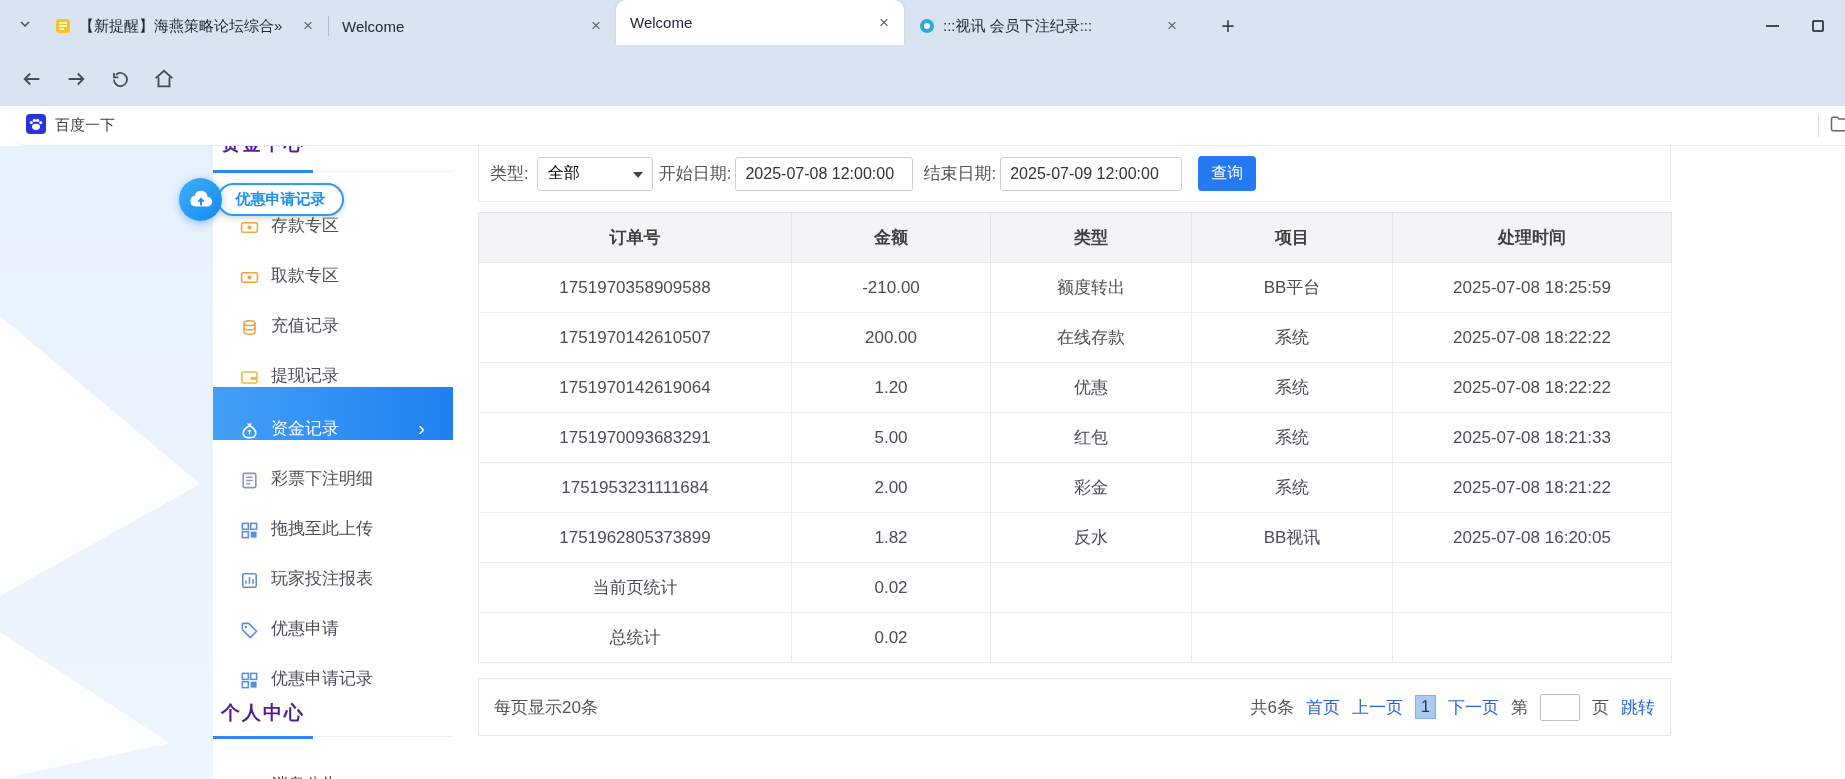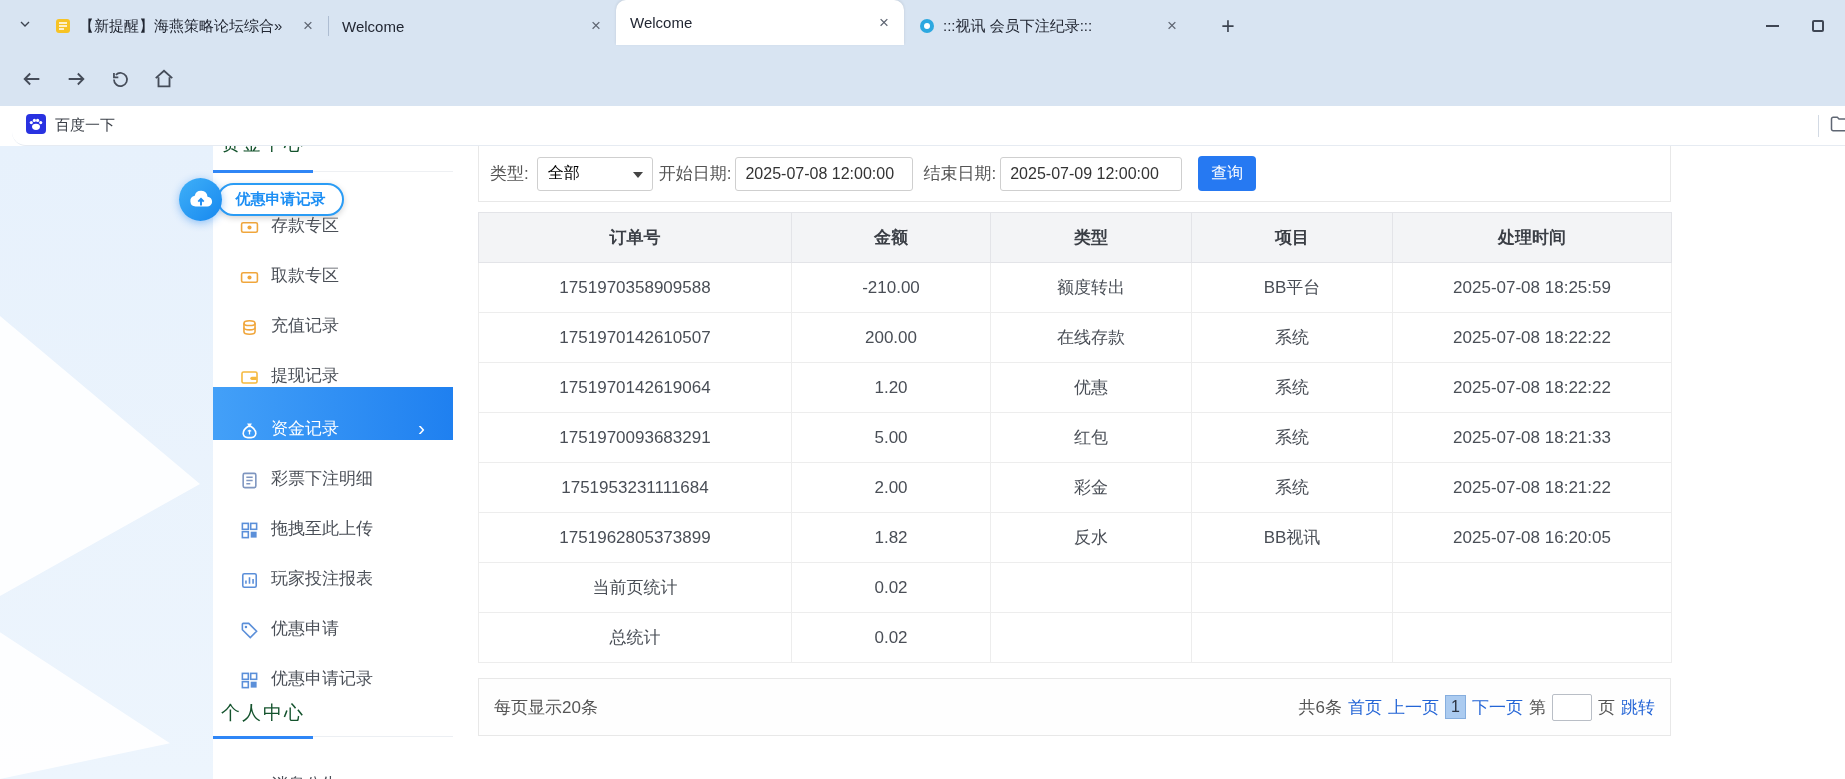--- a/index.html
+++ b/index.html
@@ -42,21 +42,21 @@
   .page{position:absolute;left:0;top:146px;width:100%;height:633px;background:#fff;overflow:hidden;}
   .deco-band{position:absolute;left:0;top:0;width:213px;height:100%;background:linear-gradient(180deg,#e7f1fc,#edf5fd);}
   .tri{position:absolute;background:rgba(255,255,255,.9);}
   .tri1{left:0;top:170px;width:200px;height:280px;clip-path:polygon(0 0,100% 60%,0 100%);}
   .tri2{left:0;top:470px;width:170px;height:163px;clip-path:polygon(0 10%,100% 78%,0 100%);}
 
   
   .sidebar{position:absolute;left:213px;top:0;width:240px;height:100%;background:#fff;}
   .side-top{position:relative;height:26px;overflow:visible;border-bottom:1px solid #eef0f3;}
   .side-top .sec-wrap{position:absolute;left:0;top:0;width:100%;height:12px;overflow:hidden;}
-  .sec-text{font-size:19px;color:#14532d;letter-spacing:2px;}
+  .sec-text{font-size:19px;color:#4c1d95;letter-spacing:2px;font-weight:bold;}
   .side-top .sec-text{position:absolute;left:8px;top:-15px;}
   .sec-underline{position:absolute;left:0;bottom:-2px;width:100px;height:3px;background:#2f86f6;}
   .side-items{position:absolute;left:0;top:41px;width:100%;}
   .side-item{height:50px;display:flex;align-items:flex-end;padding-left:26px;gap:12px;font-size:17px;color:#4a4f57;}
   .s-icon{width:20px;height:20px;display:flex;align-items:center;justify-content:center;flex:0 0 auto;}
   .side-item.active{height:53px;background:linear-gradient(90deg,#43a0f8,#1f80f0);color:#fff;padding-right:28px;}
   .side-item.active .s-icon{color:#fff !important;}
   .s-arrow{display:none;}
   .side-item.active .s-arrow{display:block;margin-left:auto;font-size:21px;color:#fff;}
   .sec2{position:absolute;left:0;top:550px;width:100%;height:41px;}
@@ -80,21 +80,21 @@
   .f-input.start{width:178px;}
   .f-input.end{width:182px;margin-right:16px;}
   .f-gap{width:10px;}
   .f-btn{width:58px;height:35px;background:#2679f2;border-radius:4px;color:#fff;font-size:16px;display:flex;align-items:center;justify-content:center;}
 
   table.dtable{margin-top:10px;width:1193px;border-collapse:collapse;table-layout:fixed;}
   .dtable th{height:50px;background:#f3f4f6;font-size:17px;font-weight:700;color:#3b3f46;border:1px solid #e3e4e8;text-align:center;}
   .dtable td{height:50px;font-size:17px;color:#494e56;text-align:center;border:1px solid #ededed;background:#fff;}
 
   .pager{margin-top:15px;height:58px;border:1px solid #e8e8e8;display:flex;align-items:center;padding:0 15px;font-size:17px;color:#555;background:#fefefe;}
-  .pg-right{margin-left:auto;display:flex;align-items:center;gap:6px;}
+  .pg-right{margin-left:auto;display:flex;align-items:center;gap:12px;}
   .pg-link{color:#2465d6;cursor:pointer;}
   .pg-cur{min-width:21px;height:24px;padding:0 3px;background:#abcbf0;border:1px solid #86aede;color:#2c3442;display:flex;align-items:center;justify-content:center;font-size:16px;}
   .pg-input{width:40px;height:27px;border:1px solid #b9bec6;border-radius:2px;background:#fff;}
 </style>
 </head>
 <body>
 
 <div class="screen">
 
   <div class="tabstrip">

